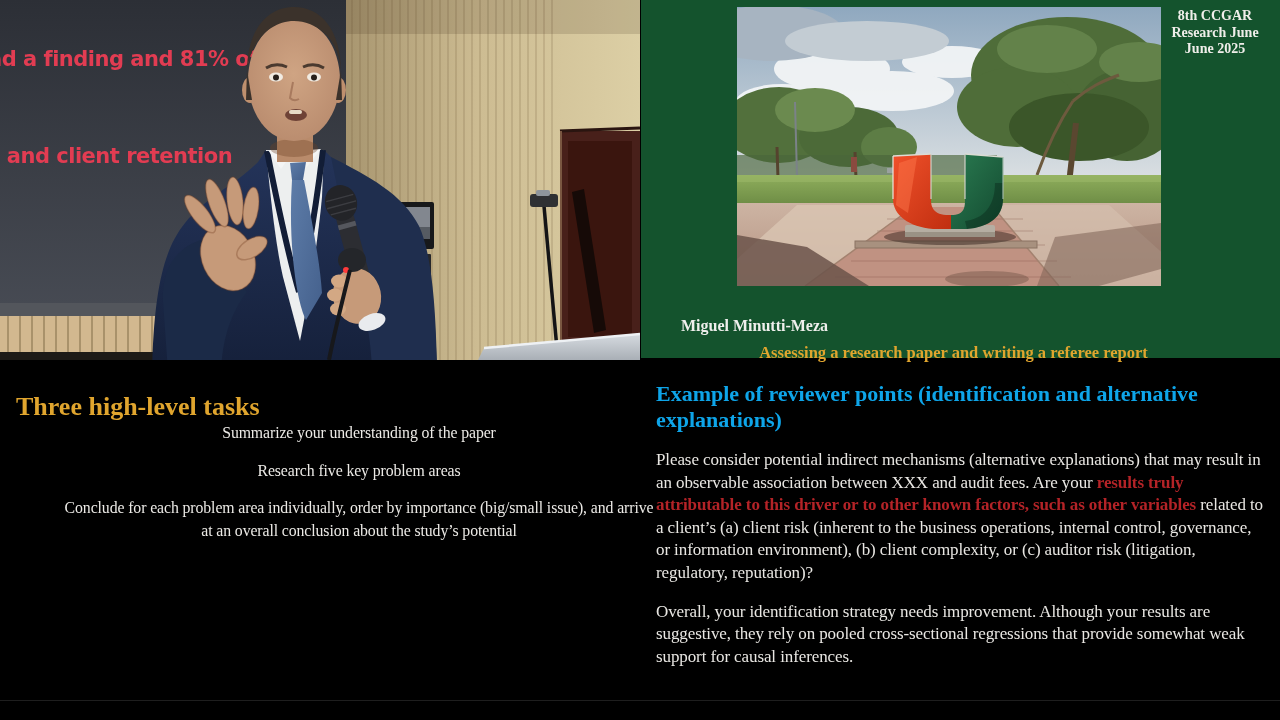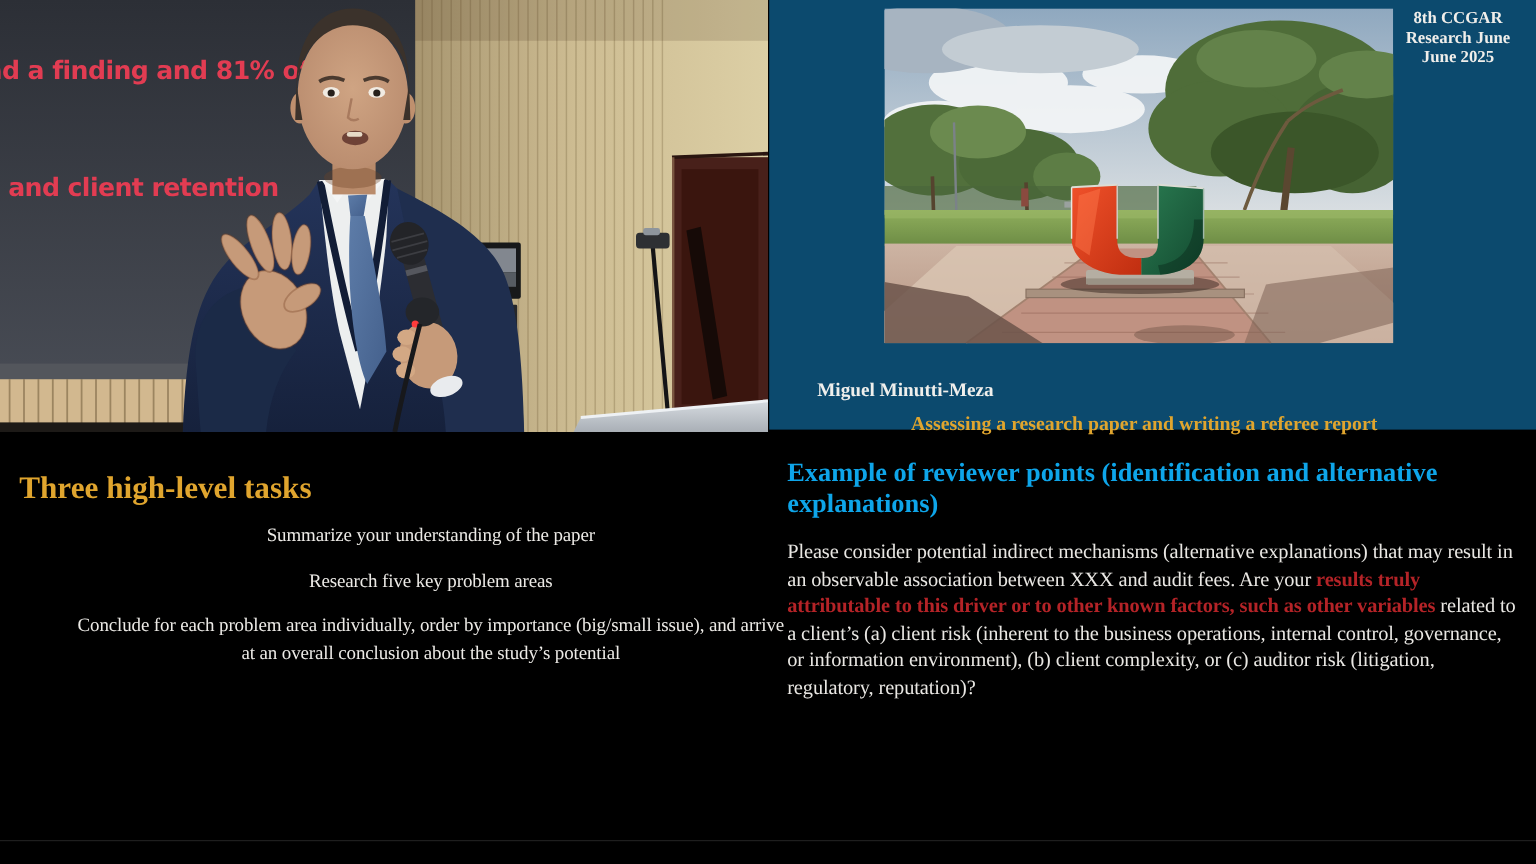--- a/index.html
+++ b/index.html
@@ -2,31 +2,31 @@
 <html><head>
 <meta charset="utf-8">
 <style>
   html,body{margin:0;padding:0;background:#000;}
   .stage{position:relative;width:1280px;height:720px;background:#000;overflow:hidden;
          font-family:"Liberation Serif",serif;}
   .quad{position:absolute;}
   
   .speaker{left:0;top:0;width:640px;height:360px;background:#2e3138;}
   
-  .titleSlide{left:641px;top:0;width:639px;height:358px;background:#0c4a6e;}
+  .titleSlide{left:641px;top:0;width:639px;height:358px;background:#14532d;}
   .photoSvg{position:absolute;left:96px;top:7px;display:block;}
   .event{position:absolute;top:8px;right:6px;width:118px;text-align:center;
          color:#f0eeea;font-weight:bold;font-size:14px;line-height:16.5px;}
   .slideTitle{position:absolute;left:40px;top:295px;width:545px;text-align:center;
               color:#e0a52e;font-weight:bold;font-size:16.5px;margin-top:48px;}
   .slideAuthor{position:absolute;left:40px;top:317px;width:545px;text-align:left;
                color:#efefec;font-weight:bold;font-size:16px;}
   
   .tasks{left:16px;top:392px;width:626px;color:#eceae6;}
-  .tasks h2{margin:0 0 14px 0;font-size:26px;line-height:30px;color:#e0a52e;font-weight:bold;}
+  .tasks h2{margin:0 0 0 0;font-size:26px;line-height:30px;color:#e0a52e;font-weight:bold;}
   .tasks p{margin:0 0 15px 48px;width:590px;font-size:15.8px;line-height:22.5px;
            letter-spacing:-0.1px;text-align:center;}
   
   .reviewer{left:656px;top:381px;width:612px;color:#e9e7e3;}
   .reviewer h2{margin:0 0 12px 0;font-size:22px;line-height:26px;color:#0ea5e9;font-weight:bold;}
   .reviewer p{margin:16px 0 12px 0;font-size:17px;line-height:22.6px;letter-spacing:-0.1px;}
   .red{color:#b42327;font-weight:bold;}
   .bottomline{position:absolute;left:0;top:700px;width:1280px;height:1px;background:#1e1e1e;}
 </style>
 </head>
@@ -321,16 +321,17 @@
   <section class="quad tasks">
     <h2>Three high-level tasks</h2>
     <p>Summarize your understanding of the paper</p>
     <p>Research five key problem areas</p>
     <p>Conclude for each problem area individually, order by importance (big/small issue), and arrive at an overall conclusion about the study’s potential</p>
   </section>
 
   <section class="quad reviewer">
     <h2>Example of reviewer points (identification and alternative explanations)</h2>
     <p><span>Please consider potential indirect mechanisms (alternative explanations) that may result in an observable association between XXX and audit fees. Are your </span><span class="red">results truly attributable to this driver or to other known factors, such as other variables</span><span> related to a client’s (a) client risk (inherent to the business operations, internal control, governance, or information environment), (b) client complexity, or (c) auditor risk (litigation, regulatory, reputation)?</span></p>
+    <p>Overall, your identification strategy needs improvement. Although your results are suggestive, they rely on pooled cross-sectional regressions that provide somewhat weak support for causal inferences.</p>
   </section>
 
   <div class="bottomline"></div>
 </div>
 
 </body></html>

